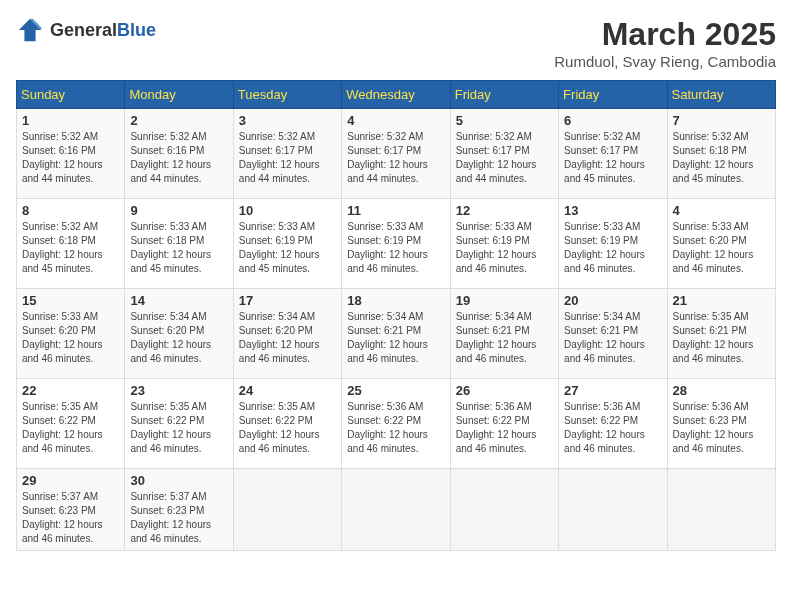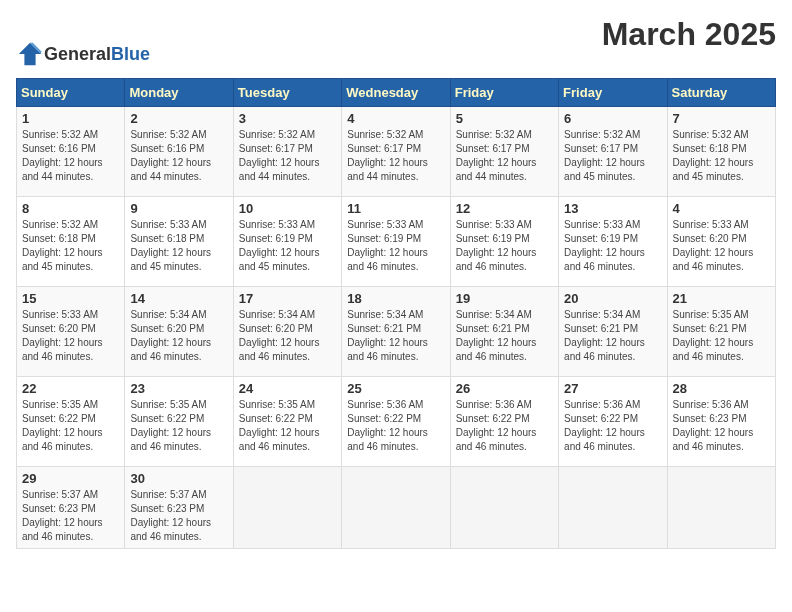--- a/index.html
+++ b/index.html
@@ -12,21 +12,21 @@
     }
     .header {
       display: flex;
       justify-content: space-between;
       align-items: flex-start;
       margin-bottom: 10px;
     }
     .logo {
       display: flex;
       align-items: center;
-      margin-top: 24px;
+      gap: 6px;
     }
     .logo-text-general {
       font-size: 18px;
       font-weight: bold;
       color: #333;
     }
     .logo-text-blue {
       font-size: 18px;
       font-weight: bold;
       color: #2563a8;
@@ -47,23 +47,23 @@
       font-size: 15px;
       color: #555;
     }
     .calendar {
       width: 100%;
       border-collapse: collapse;
       border: 1px solid #ccc;
     }
     .calendar th {
       background-color: #2563a8;
-      color: #fef9c3;
+      color: #fde047;
       font-size: 13px;
-      font-weight: bold;
+      font-weight: normal;
       padding: 6px 4px;
       text-align: left;
       border: 1px solid #1e4f8c;
     }
     .calendar td {
       vertical-align: top;
       padding: 4px 5px;
       border: 1px solid #ddd;
       font-size: 10px;
       color: #333;
@@ -105,20 +105,21 @@
       <rect x="0" y="0" width="40" height="40" fill="white"></rect>
       <polygon points="20,4 36,20 28,20 28,36 12,36 12,20 4,20" fill="#2563a8"></polygon>
       <polygon points="24,4 36,16 36,20 20,4" fill="#5b9bd5"></polygon>
     </svg>
     <div>
       <span class="logo-text-general">General</span><span class="logo-text-blue">Blue</span>
     </div>
   </div>
   <div class="title-block">
     <div class="title-month">March 2025</div>
+    <div class="title-location">Rumduol, Svay Rieng, Cambodia</div>
   </div>
 </div>
 
 <table class="calendar">
   <thead>
     <tr>
     <th>Sunday</th>
         <th>Monday</th>
         <th>Tuesday</th>
         <th>Wednesday</th>

